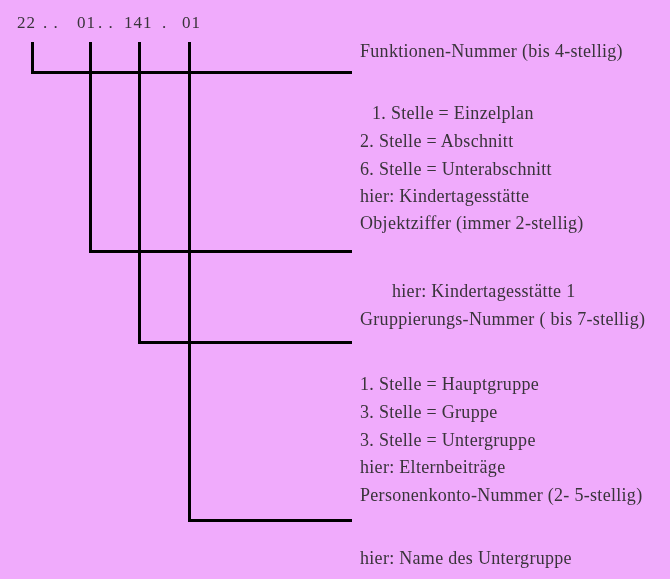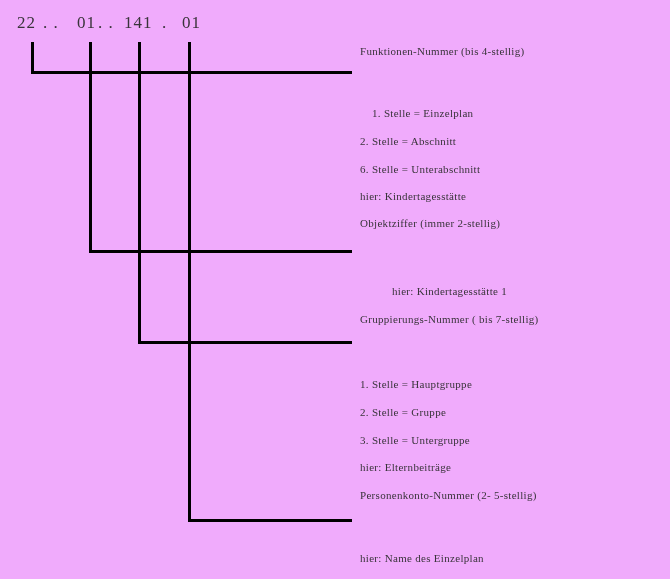--- a/index.html
+++ b/index.html
@@ -11,21 +11,21 @@
     position: relative;
     width: 670px;
     height: 579px;
     background: #f0abfc;
     font-family: "Liberation Serif", "DejaVu Serif", serif;
     color: #1f1f1f;
     overflow: hidden;
   }
   .txt {
     position: absolute;
-    font-size: 11px;
+    font-size: 18px;
     line-height: 20px;
     white-space: nowrap;
     color: #2a2a2a;
     letter-spacing: 0.3px;
     opacity: 0.92;
   }
   .code-seg {
     position: absolute;
     top: 13px;
     font-size: 17px;
@@ -71,20 +71,20 @@
   <div class="txt" style="left:372px; top:103px;">1. Stelle = Einzelplan</div>
   <div class="txt" style="left:360px; top:131px;">2. Stelle = Abschnitt</div>
   <div class="txt" style="left:360px; top:159px;">6. Stelle = Unterabschnitt</div>
   <div class="txt" style="left:360px; top:186px;">hier: Kindertagesstätte</div>
 
   <div class="txt" style="left:360px; top:213px;">Objektziffer (immer 2-stellig)</div>
   <div class="txt" style="left:360px; top:281px;margin-left:32px;">hier: Kindertagesstätte 1</div>
 
   <div class="txt" style="left:360px; top:309px;">Gruppierungs-Nummer ( bis 7-stellig)</div>
   <div class="txt" style="left:360px; top:374px;">1. Stelle = Hauptgruppe</div>
-  <div class="txt" style="left:360px; top:402px;">2. Stelle = Gruppe</div>
+  <div class="txt" style="left:360px; top:402px;">3. Stelle = Gruppe</div>
   <div class="txt" style="left:360px; top:430px;">3. Stelle = Untergruppe</div>
   <div class="txt" style="left:360px; top:457px;">hier: Elternbeiträge</div>
 
   <div class="txt" style="left:360px; top:485px;text-align:right;">Personenkonto-Nummer (2- 5-stellig)</div>
-  <div class="txt" style="left:360px; top:548px;">hier: Name des Einzelplan</div>
+  <div class="txt" style="left:360px; top:548px;">hier: Name des Untergruppe</div>
 
 </div>
 
 </body></html>

